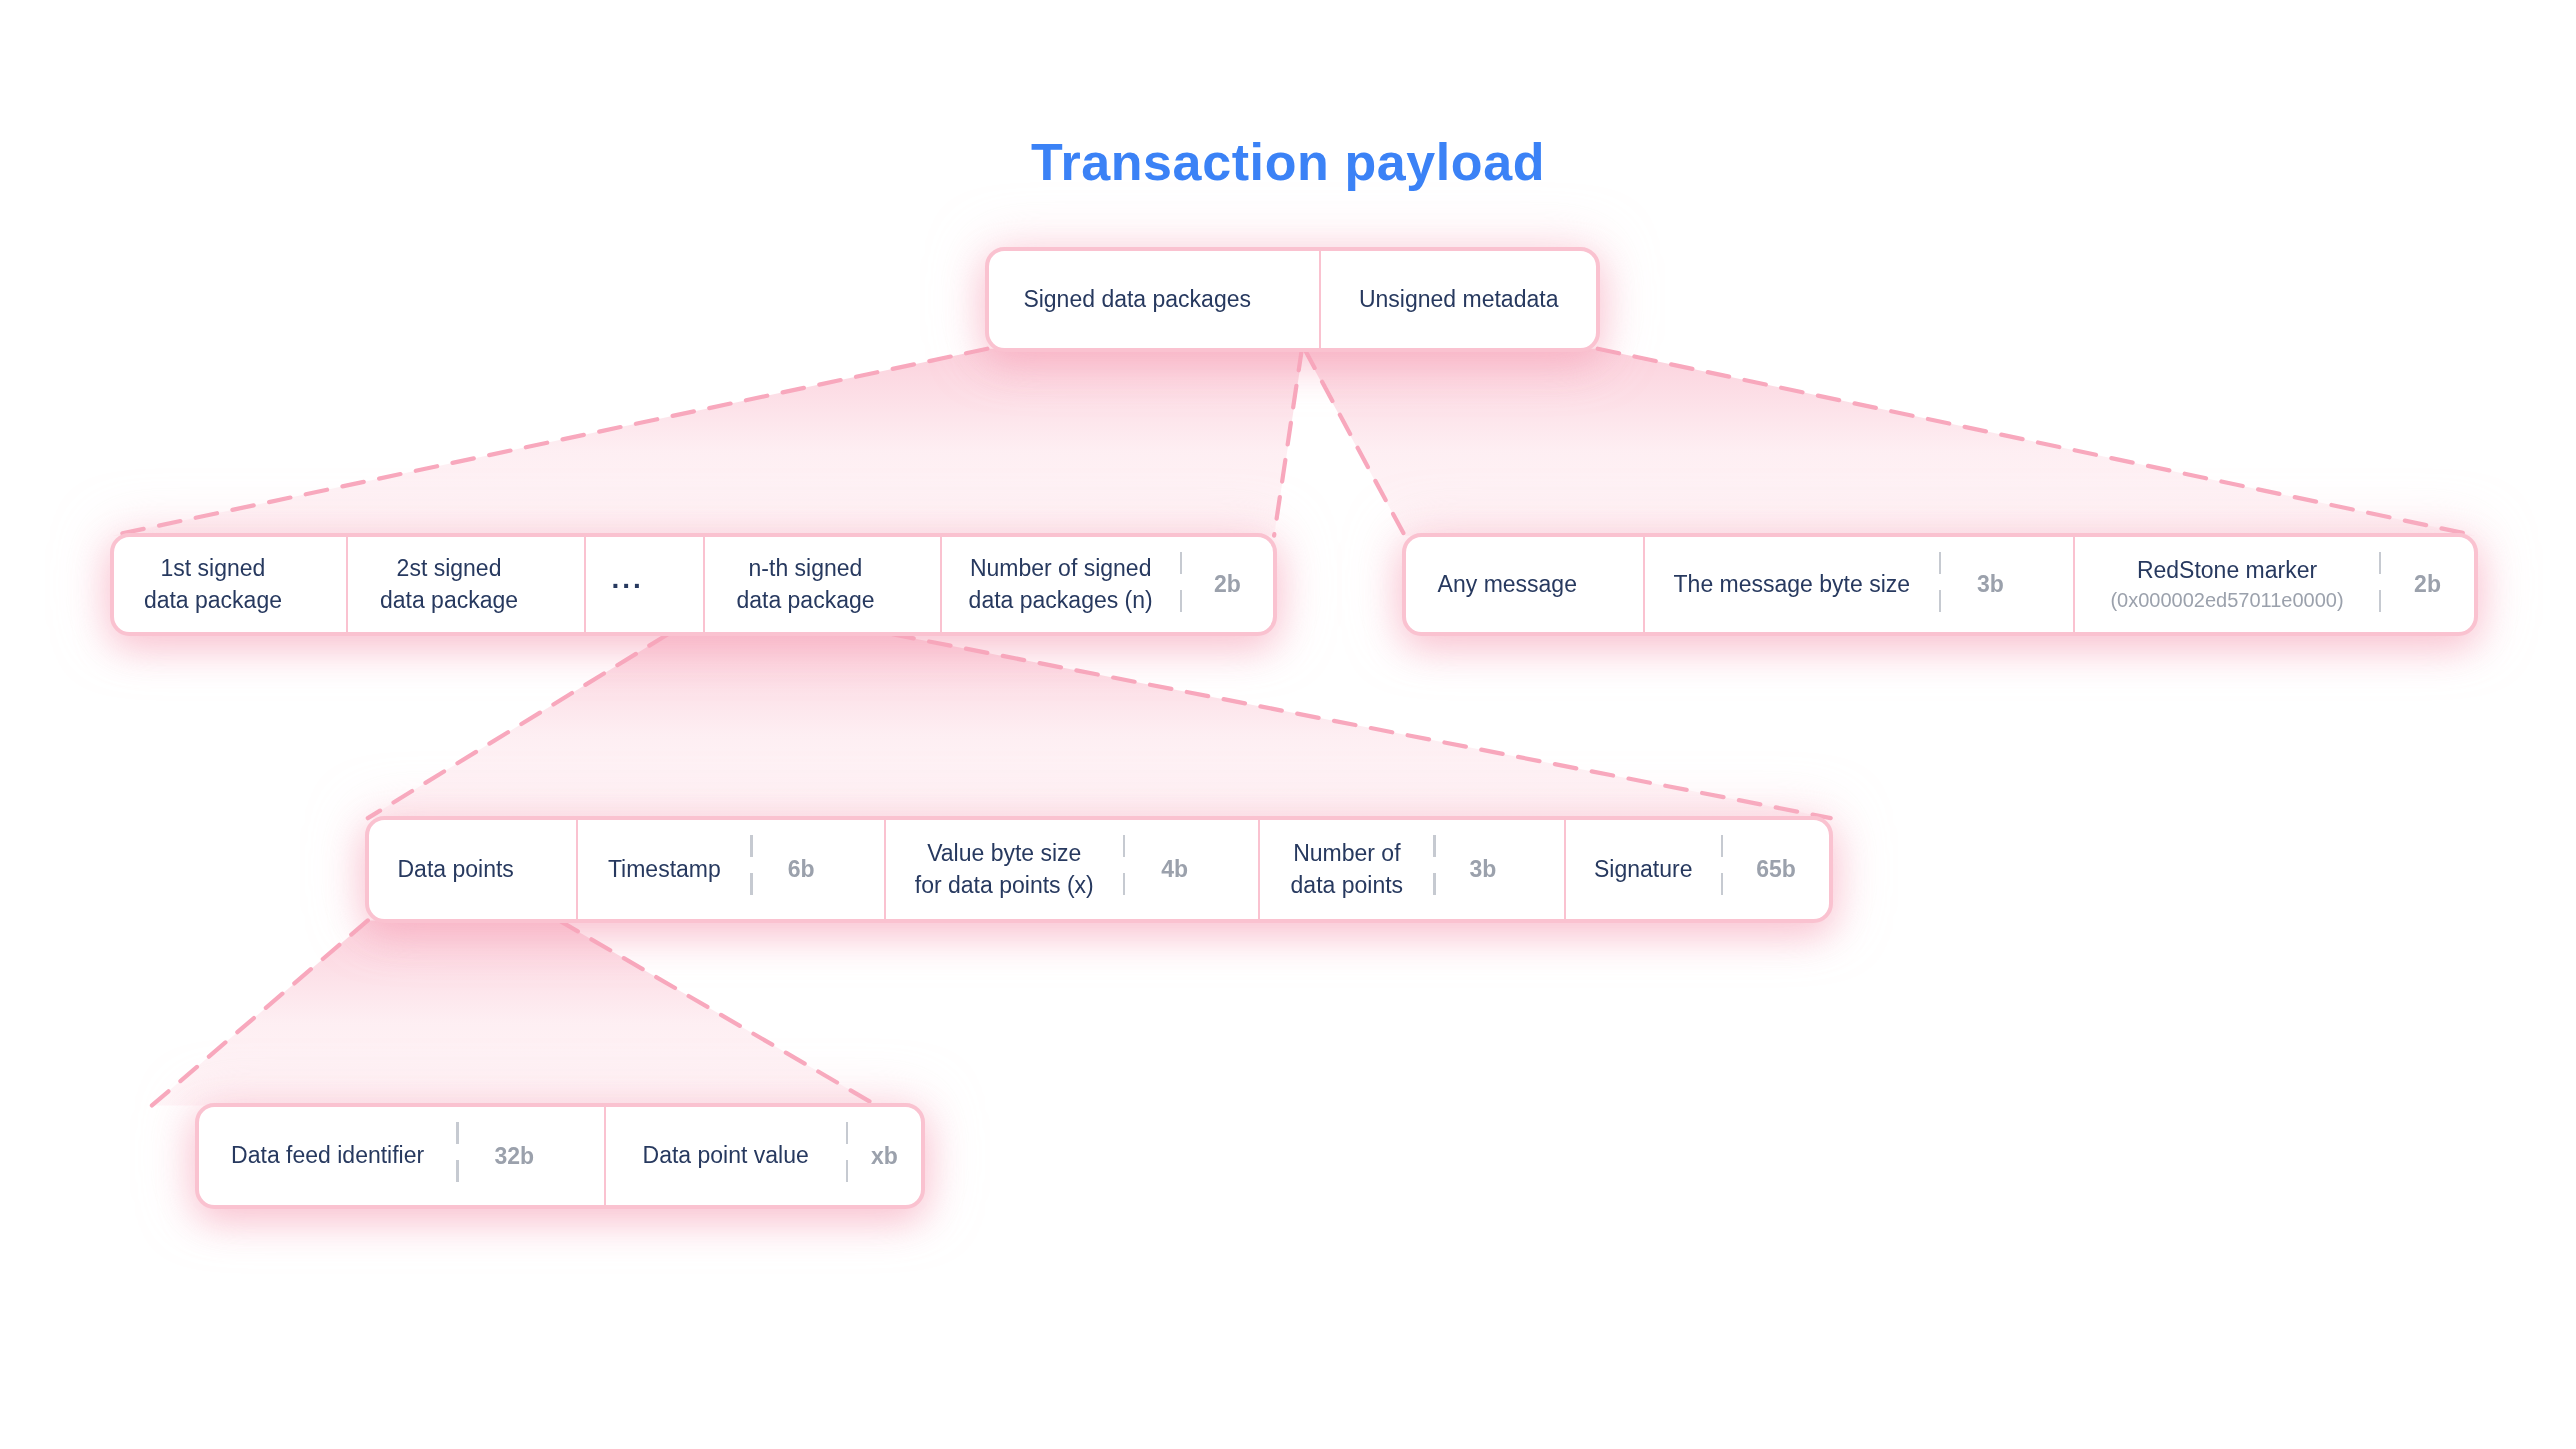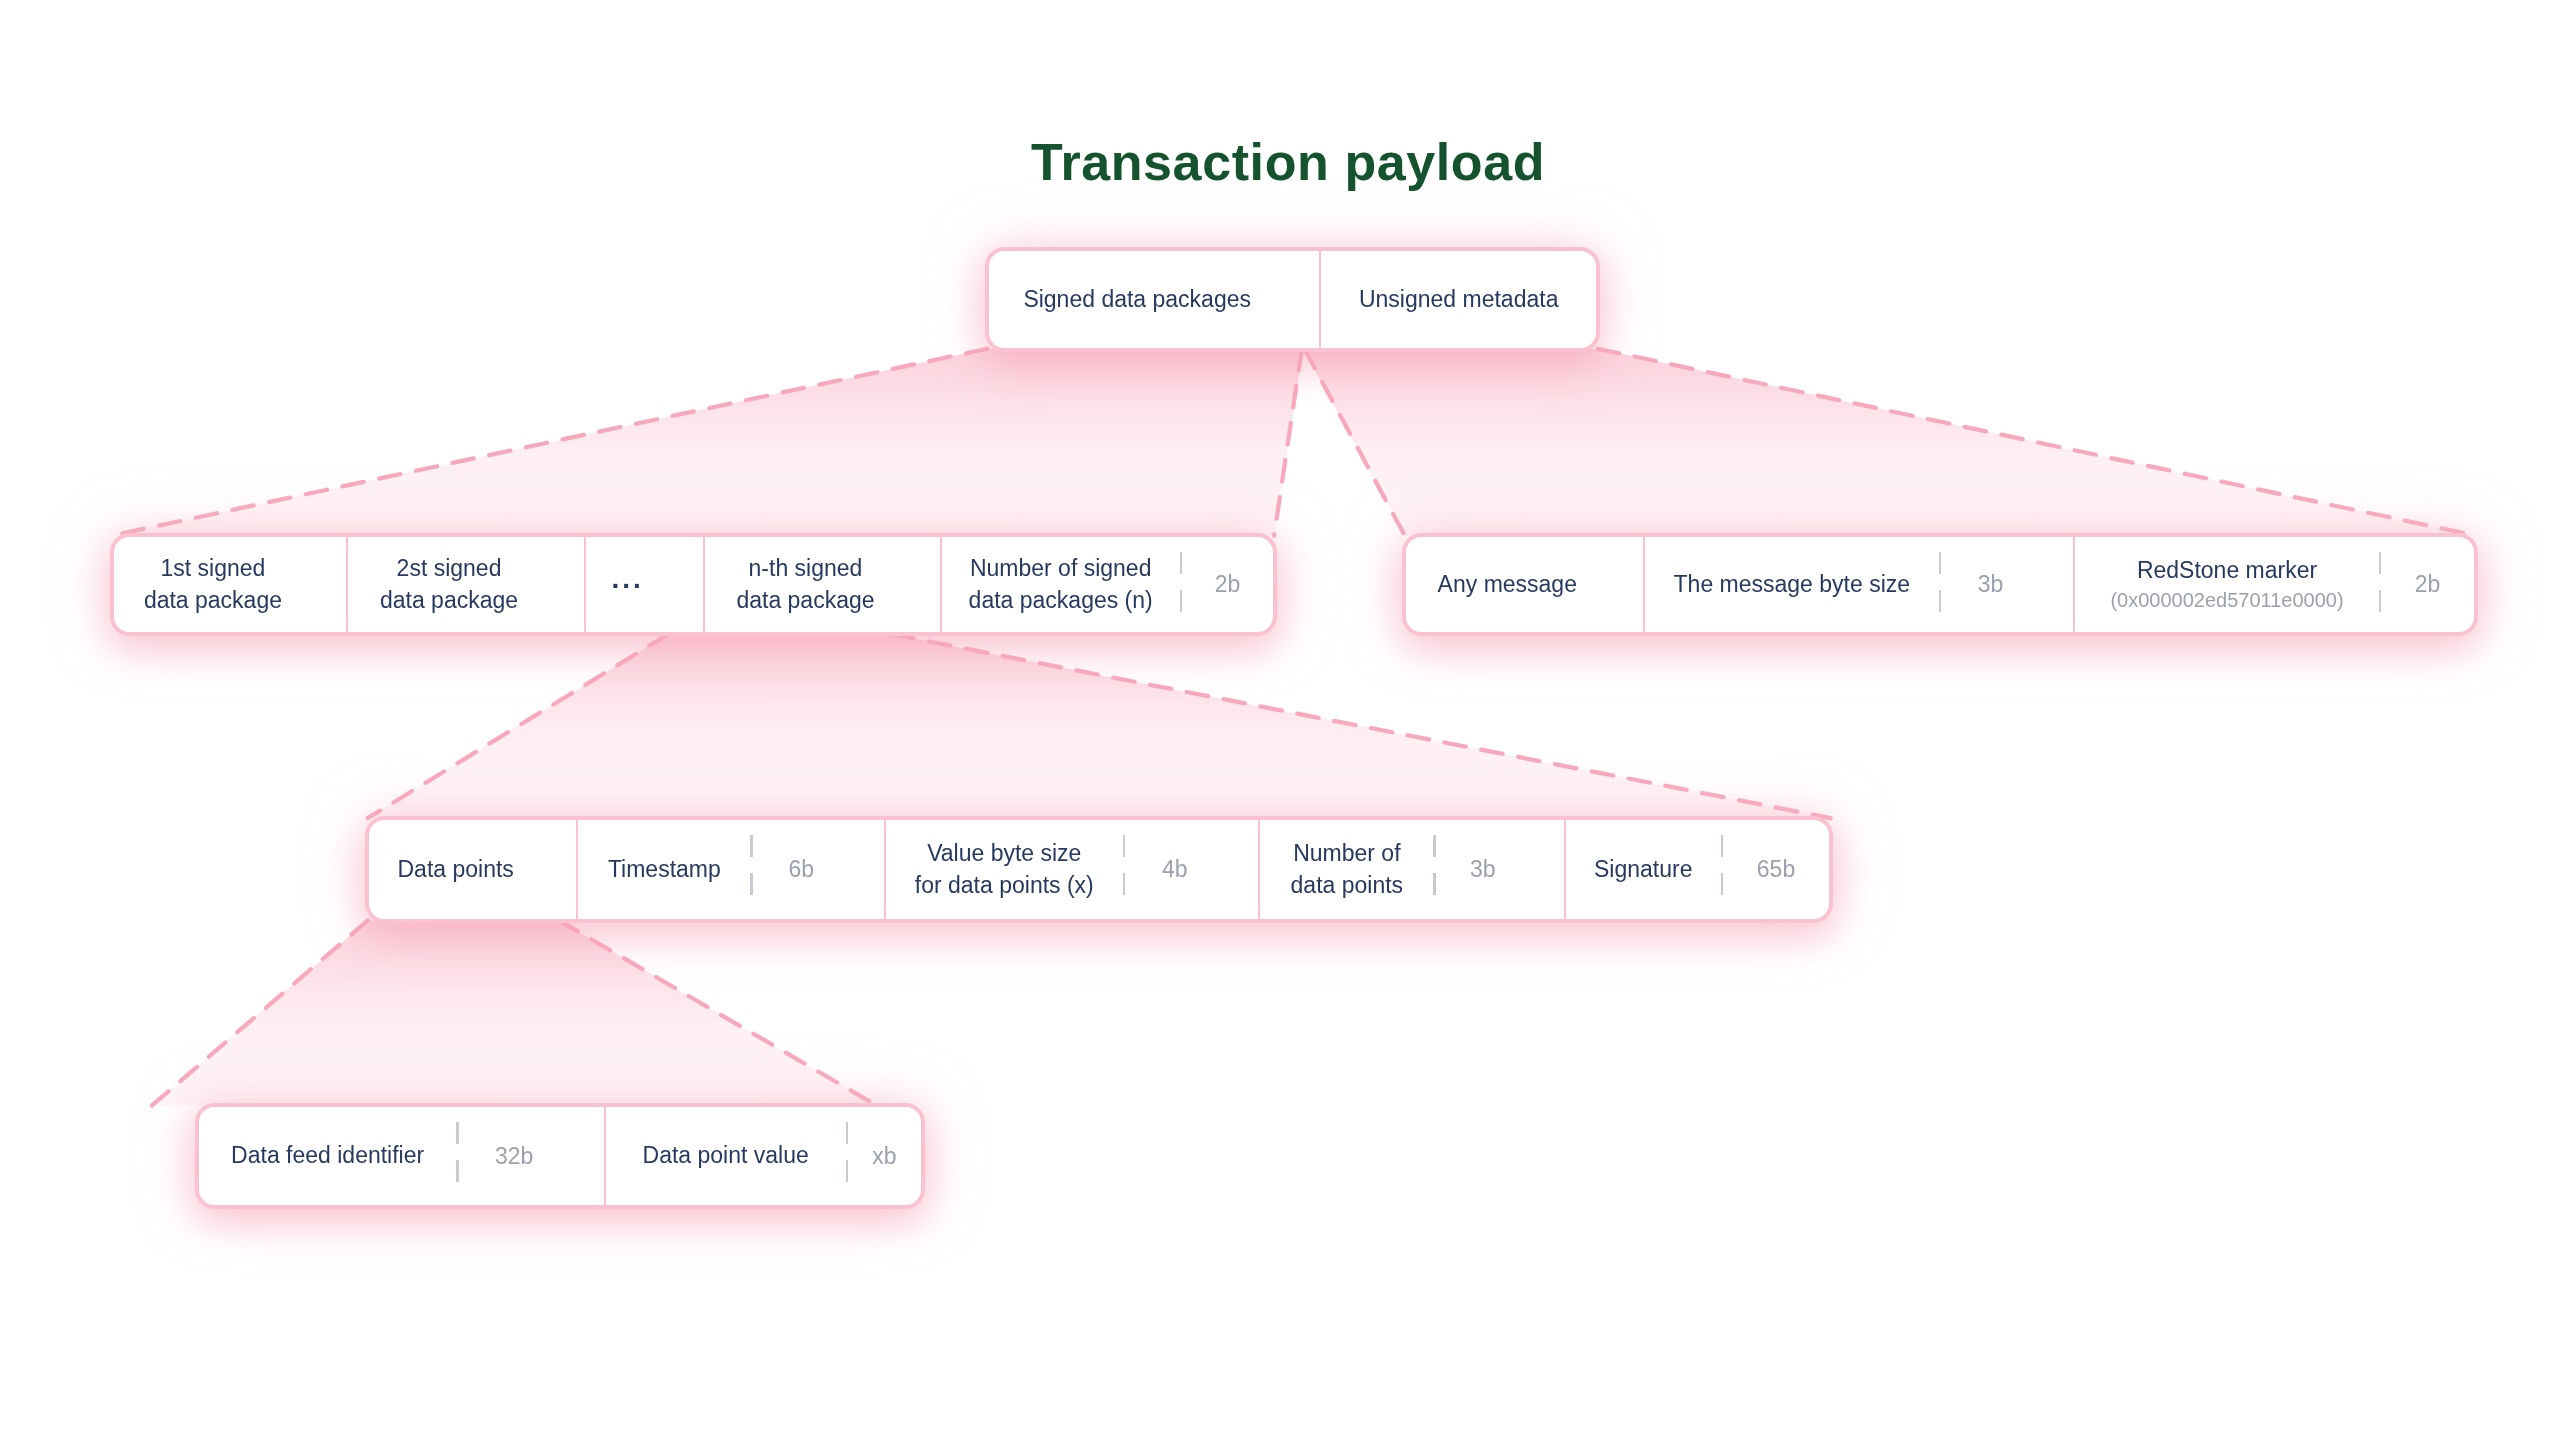--- a/index.html
+++ b/index.html
@@ -2,21 +2,21 @@
 <html style="font-size:9.7px"><head>
 <meta charset="utf-8">
 <style>
   html,body{margin:0;padding:0;background:#ffffff;}
   #canvas{
     position:relative;width:2576px;height:1450px;background:#ffffff;
     overflow:hidden;font-family:"Liberation Sans","DejaVu Sans",sans-serif;
   }
   #page-title{
     position:absolute;left:0;right:0;top:132px;text-align:center;
-    font-size:52px;font-weight:bold;letter-spacing:0.6px;color:#14532d;z-index:3;
+    font-size:52px;font-weight:bold;letter-spacing:0.6px;color:#3b82f6;z-index:3;
   }
   #connector-layer{position:absolute;left:0;top:0;z-index:1;}
   .row{
     position:absolute;display:flex;background:#ffffff;
     border:4.8px solid #FAC2D0;border-radius:19.4px;box-sizing:border-box;
     box-shadow:0 13.3px 36px rgba(246,150,176,0.45), 0 0 54px rgba(250,195,210,0.55);
     z-index:2;
     gap:34px;
   }
   .cell{
@@ -29,21 +29,21 @@
     white-space:pre-line;padding:0 8.5px;
   }
   .sublbl{color:#9BA1AC;font-size:20px;margin-top:0;white-space:nowrap;}
   .dots{font-size:28px;font-weight:bold;letter-spacing:3px;padding-bottom:11px;}
   .dash-div{
     width:2.4px;align-self:stretch;margin:14.5px 0;flex:0 0 2.4px;
     background-image:repeating-linear-gradient(180deg,#C6CAD1 0 22px,transparent 22px 38px);
   }
   .size{
     flex:0 0 auto;display:flex;align-items:center;justify-content:center;
-    color:#9BA1AC;font-size:23px;font-weight:normal;text-align:left;
+    color:#9BA1AC;font-size:23px;font-weight:bold;text-align:left;
   }
 </style>
 </head>
 <body>
 
 <div id="canvas">
 
   <div id="page-title">Transaction payload</div>
 
   <svg id="connector-layer" width="2576" height="1450" viewBox="0 0 4258 2396" aria-hidden="true">

